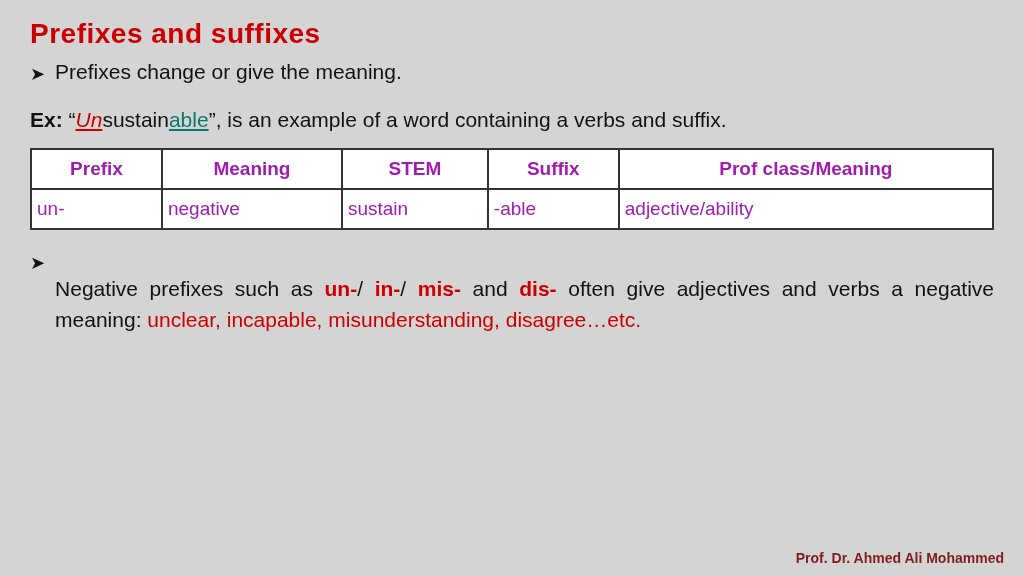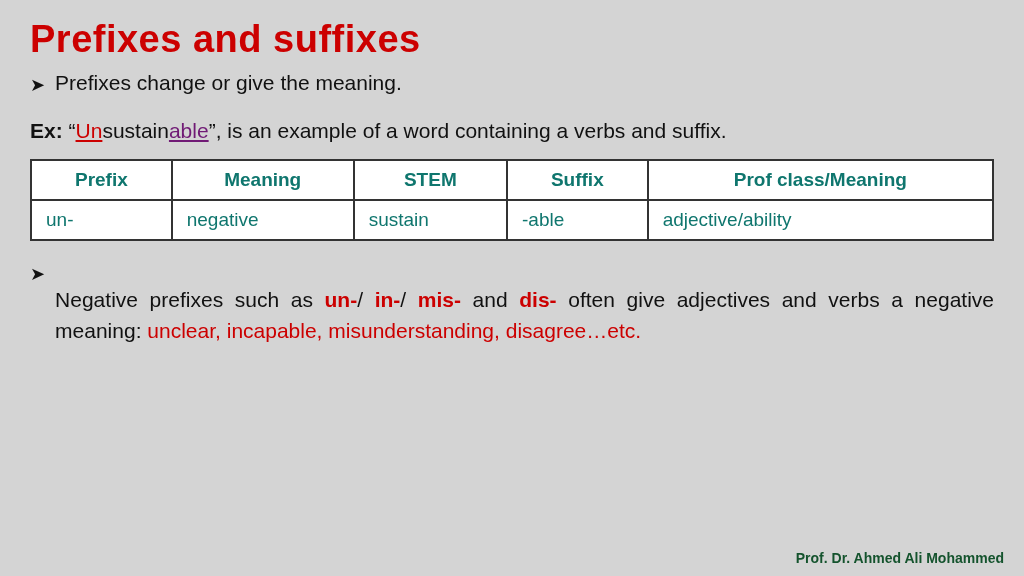--- a/index.html
+++ b/index.html
@@ -24,21 +24,21 @@
       background: #d4d4d4;
       z-index: 0;
     }
 
     .content {
       position: relative;
       z-index: 1;
     }
 
     .main-title {
-      font-size: 38px;
+      font-size: 28px;
       font-weight: 900;
       color: #cc0000;
       font-family: 'Arial Black', Arial, sans-serif;
       margin-bottom: 10px;
       letter-spacing: 0.5px;
     }
 
     .bullet-list {
       list-style: none;
       margin-bottom: 20px;
@@ -71,41 +71,42 @@
     }
 
     .example-line .ex-bold {
       font-weight: 900;
       font-family: 'Arial Black', Arial, sans-serif;
     }
 
     .example-line .un-highlight {
       color: #cc0000;
       text-decoration: underline;
+      font-style: italic;
     }
 
     .example-line .able-highlight {
-      color: #701a75;
+      color: #0f766e;
       text-decoration: underline;
     }
 
     
     .word-table {
       border-collapse: collapse;
       width: 100%;
       margin-bottom: 16px;
       background: white;
     }
 
     .word-table th, .word-table td {
       border: 2px solid #333;
-      padding: 8px 14px;
+      padding: 8px 5px;
       font-size: 19px;
       font-family: Arial, sans-serif;
-      color: #0f766e;
+      color: #a21caf;
     }
 
     .word-table th {
       font-weight: 700;
       background: white;
     }
 
     .word-table td {
       font-weight: 400;
     }
@@ -144,21 +145,21 @@
     .red-normal {
       color: #cc0000;
     }
 
     .footer-name {
       position: absolute;
       bottom: 10px;
       right: 20px;
       font-size: 14px;
       font-weight: 900;
-      color: #14532d;
+      color: #7f1d1d;
       font-family: Arial, sans-serif;
       z-index: 2;
     }
   </style>
 </head>
 <body>
 
 <div class="slide-bg"></div>
 
 <div class="content">

